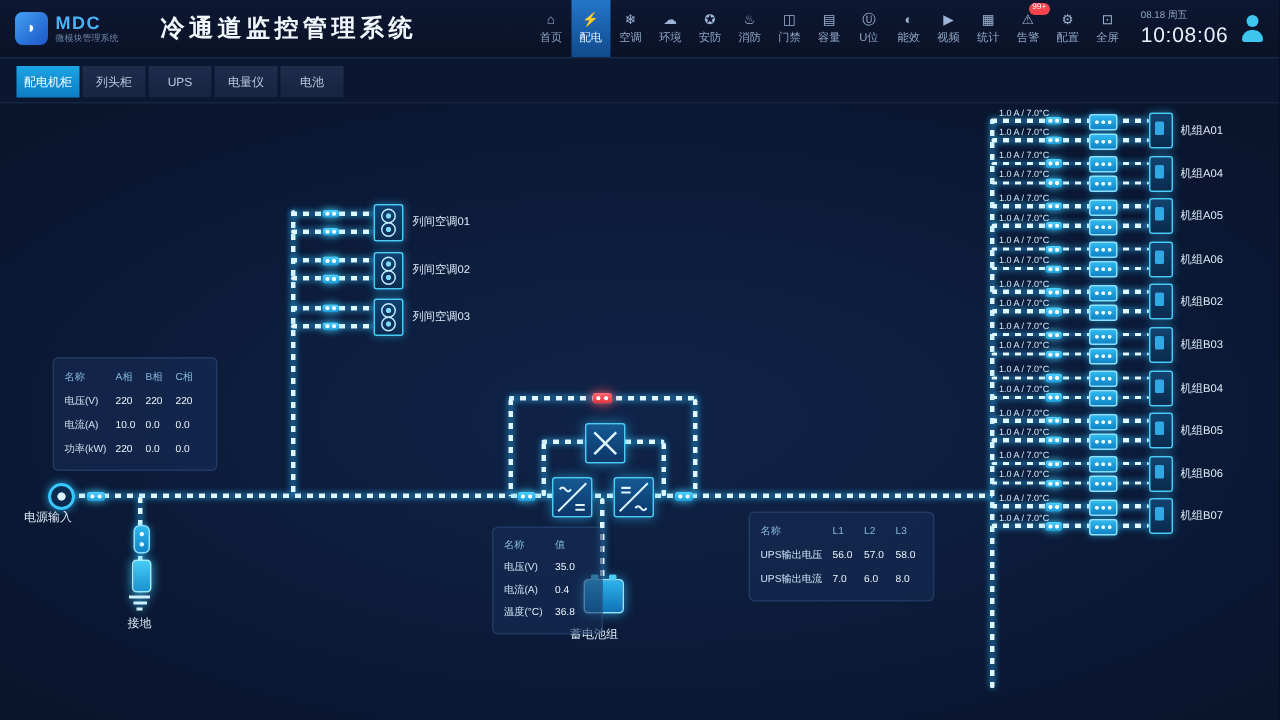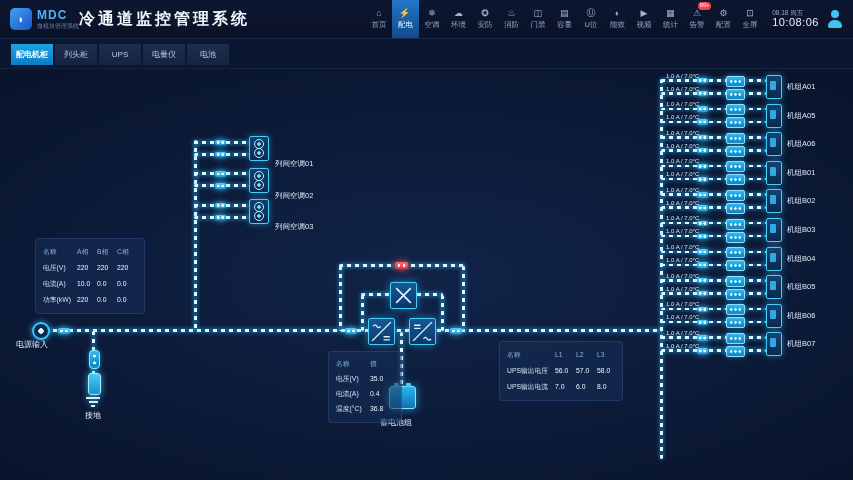--- a/index.html
+++ b/index.html
@@ -8,44 +8,44 @@
     background:radial-gradient(95% 75% at 50% 58%, #102448 0%, #0b1834 55%, #081022 100%);}
 
   
   .hdr{position:absolute;top:0;left:0;right:0;height:38px;display:flex;align-items:center;
     background:linear-gradient(180deg,#0d1732,#0a1226);border-bottom:1px solid #15284a;z-index:10;}
   .logo{display:flex;align-items:center;gap:5px;padding-left:10px;}
   .logo-mark{width:22px;height:22px;border-radius:5px;background:linear-gradient(135deg,#43a0f2,#1b55c8);
     color:#fff;font-size:11px;font-weight:bold;display:flex;align-items:center;justify-content:center;}
   .logo-title{color:#4db2f5;font-weight:bold;font-size:12px;letter-spacing:1px;line-height:1;}
   .logo-sub{color:#6d85a8;font-size:6px;margin-top:2px;line-height:1;}
-  .app-title{color:#f2f7fd;font-size:16px;font-weight:bold;margin-left:0;letter-spacing:3px;}
+  .app-title{color:#f2f7fd;font-size:16px;font-weight:bold;margin-left:28px;letter-spacing:3px;}
   .nav{display:flex;margin-left:auto;height:100%;}
   .nav-item{width:26.5px;height:100%;display:flex;flex-direction:column;align-items:center;justify-content:center;
     gap:3px;color:#8fa6c6;cursor:pointer;position:relative;}
   .nav-item .ico{font-size:9px;line-height:1;color:#9db4d4;}
   .nav-item .lbl{font-size:7.5px;line-height:1;white-space:nowrap;}
   .nav-item.active{background:linear-gradient(180deg,#2476c8,#114a8c);color:#eaf4ff;}
   .nav-item.active .ico{color:#fff;}
   .badge{display:none;position:absolute;top:2px;right:-1px;background:#f4434d;color:#fff;font-size:5.5px;
     padding:1px 2px;border-radius:5px;line-height:1;z-index:2;}
   .has-badge .badge{display:block;}
   .dt{margin:0 7px 0 9px;line-height:1.2;}
   .dt-date{font-size:6.5px;color:#93a9c9;}
-  .dt-time{font-size:11px;color:#e8f1fb;letter-spacing:.5px;}
+  .dt-time{font-size:14px;color:#e8f1fb;letter-spacing:.5px;}
   .avatar{width:18px;height:18px;margin-right:9px;position:relative;cursor:pointer;}
   .avatar::before{content:"";position:absolute;top:0;left:5px;width:8px;height:8px;border-radius:50%;background:#3ec6f0;}
   .avatar::after{content:"";position:absolute;bottom:0;left:2px;width:14px;height:8px;border-radius:7px 7px 2px 2px;background:#3ec6f0;}
 
   
   .tabbar-bg{position:absolute;top:38px;left:0;right:0;height:30px;background:#0b1730;border-bottom:1px solid #142441;z-index:5;}
   .tabs{position:absolute;top:44px;left:11px;display:flex;gap:2px;z-index:6;}
   .tab{width:42px;height:21px;display:flex;align-items:center;justify-content:center;font-size:8px;
     color:#b9c9de;background:linear-gradient(180deg,#1d2d4c,#152440);cursor:pointer;white-space:nowrap;}
-  .tab.active{background:linear-gradient(180deg,#1ba4e4,#0d7cc4);color:#fff;font-weight:bold;}
+  .tab.active{background:linear-gradient(180deg,#1ba4e4,#0d7cc4);color:#fff;font-weight:normal;}
 
   
   .line-h{position:absolute;height:3px;border-radius:2px;z-index:1;
     background:repeating-linear-gradient(90deg,#dff7ff 0 4px,rgba(42,150,215,.40) 4px 8px);
     box-shadow:0 0 4px rgba(47,194,255,.65);}
   .line-v{position:absolute;width:3px;border-radius:2px;z-index:1;
     background:repeating-linear-gradient(180deg,#dff7ff 0 4px,rgba(42,150,215,.40) 4px 8px);
     box-shadow:0 0 4px rgba(47,194,255,.65);}
   .chip{position:absolute;width:12px;height:6px;border-radius:2px;z-index:2;background-color:#2db4ea;
     background-image:radial-gradient(circle at 30% 50%,#fff 0 1.1px,transparent 1.6px),
@@ -97,21 +97,21 @@
   .ac-row .aw1{left:1px;top:5.5px;width:55px;}
   .ac-row .aw2{left:1px;top:17.5px;width:55px;}
   .ac-row .chip{width:11px;height:5.5px;}
   .ac-row .ac1{left:22px;top:4.5px;}
   .ac-row .ac2{left:22px;top:16.5px;}
   .acbox{position:absolute;left:56px;top:1px;width:18px;height:23px;border:1.5px solid #49ccf7;border-radius:2px;
     background:linear-gradient(180deg,#10406f,#0b2c52);box-shadow:0 0 6px rgba(47,194,255,.5);}
   .acbox::before,.acbox::after{content:"";position:absolute;left:50%;transform:translateX(-50%);width:8px;height:8px;
     border:1px solid #bfeaff;border-radius:50%;background:radial-gradient(#7fd9f9 0 1.5px,transparent 2px);}
   .acbox::before{top:2px;}.acbox::after{bottom:2px;}
-  .acname{position:absolute;left:82px;top:24px;font-size:7.5px;color:#dcecf8;white-space:nowrap;}
+  .acname{position:absolute;left:82px;top:8px;font-size:7.5px;color:#dcecf8;white-space:nowrap;}
 
   
   .racks{position:absolute;left:655px;top:72px;width:198px;z-index:2;}
   .rack-row{position:relative;height:28.6px;}
   .rack-row .line-h{height:2.5px;}
   .rack-row .w1{left:6px;top:7px;width:105px;}
   .rack-row .w2{left:6px;top:20px;width:105px;}
   .feed-label{position:absolute;left:11px;font-size:6px;color:#cfe9f7;line-height:1;z-index:3;white-space:nowrap;}
   .fl1{top:0.5px;}.fl2{top:13.5px;}
   .rack-row .chip{width:11px;height:5.5px;}
@@ -333,45 +333,45 @@
       <div class="rack-row">
       <span class="feed-label fl1">1.0 A / 7.0°C</span>
       <span class="feed-label fl2">1.0 A / 7.0°C</span>
       <div class="line-h w1"></div>
       <div class="line-h w2"></div>
       <div class="chip rc1"></div>
       <div class="chip rc2"></div>
       <div class="pdu pd1"></div>
       <div class="pdu pd2"></div>
       <div class="cab"></div>
+      <span class="rname">机组A04</span>
+    </div>
+      <div class="rack-row">
+      <span class="feed-label fl1">1.0 A / 7.0°C</span>
+      <span class="feed-label fl2">1.0 A / 7.0°C</span>
+      <div class="line-h w1"></div>
+      <div class="line-h w2"></div>
+      <div class="chip rc1"></div>
+      <div class="chip rc2"></div>
+      <div class="pdu pd1"></div>
+      <div class="pdu pd2"></div>
+      <div class="cab"></div>
       <span class="rname">机组A05</span>
     </div>
       <div class="rack-row">
       <span class="feed-label fl1">1.0 A / 7.0°C</span>
       <span class="feed-label fl2">1.0 A / 7.0°C</span>
       <div class="line-h w1"></div>
       <div class="line-h w2"></div>
       <div class="chip rc1"></div>
       <div class="chip rc2"></div>
       <div class="pdu pd1"></div>
       <div class="pdu pd2"></div>
       <div class="cab"></div>
       <span class="rname">机组A06</span>
-    </div>
-      <div class="rack-row">
-      <span class="feed-label fl1">1.0 A / 7.0°C</span>
-      <span class="feed-label fl2">1.0 A / 7.0°C</span>
-      <div class="line-h w1"></div>
-      <div class="line-h w2"></div>
-      <div class="chip rc1"></div>
-      <div class="chip rc2"></div>
-      <div class="pdu pd1"></div>
-      <div class="pdu pd2"></div>
-      <div class="cab"></div>
-      <span class="rname">机组B01</span>
     </div>
       <div class="rack-row">
       <span class="feed-label fl1">1.0 A / 7.0°C</span>
       <span class="feed-label fl2">1.0 A / 7.0°C</span>
       <div class="line-h w1"></div>
       <div class="line-h w2"></div>
       <div class="chip rc1"></div>
       <div class="chip rc2"></div>
       <div class="pdu pd1"></div>
       <div class="pdu pd2"></div>

